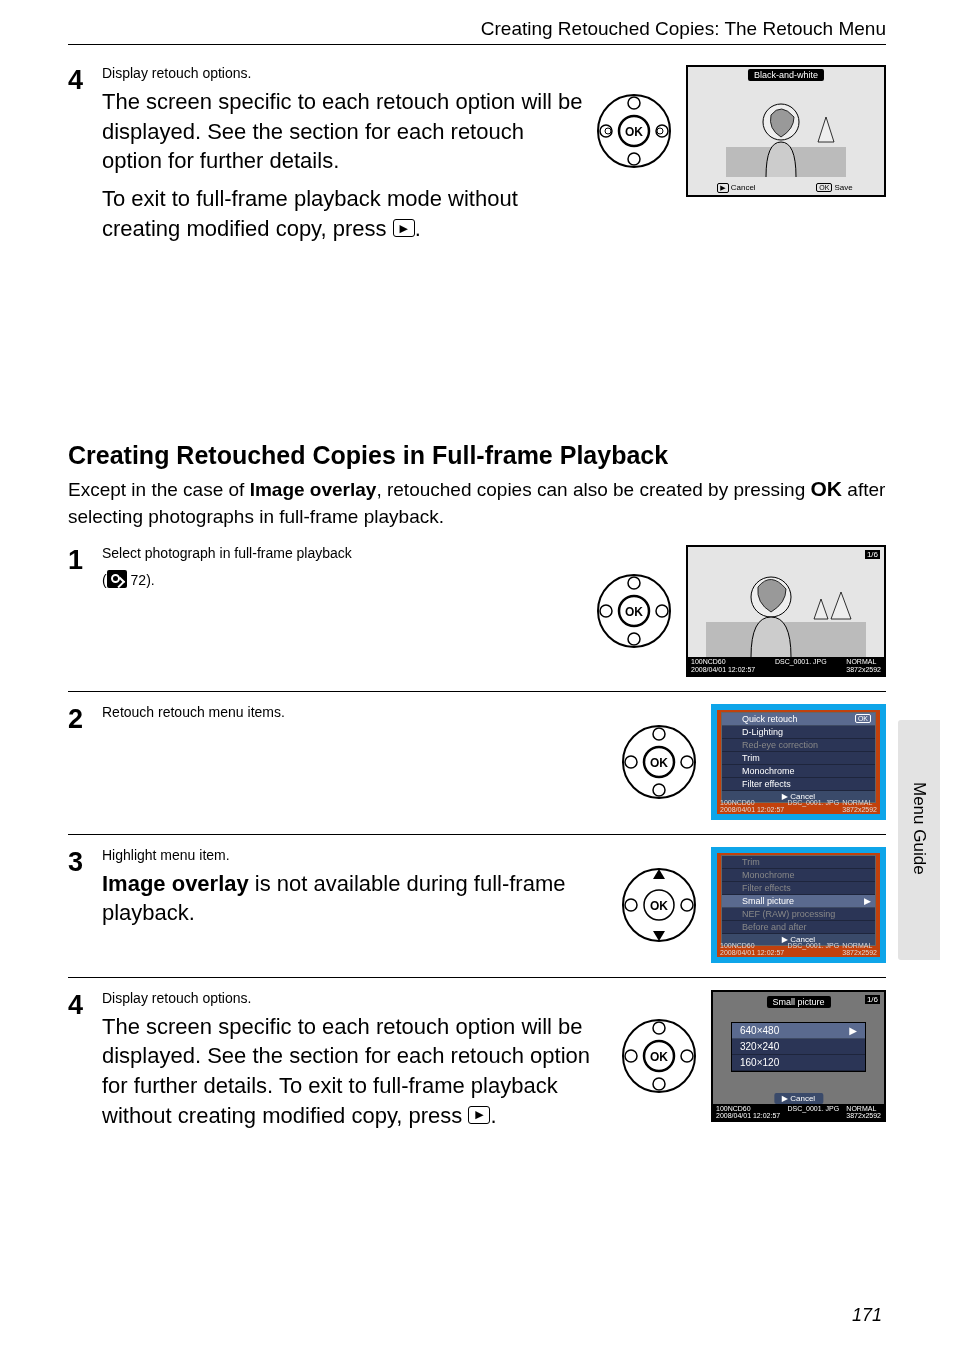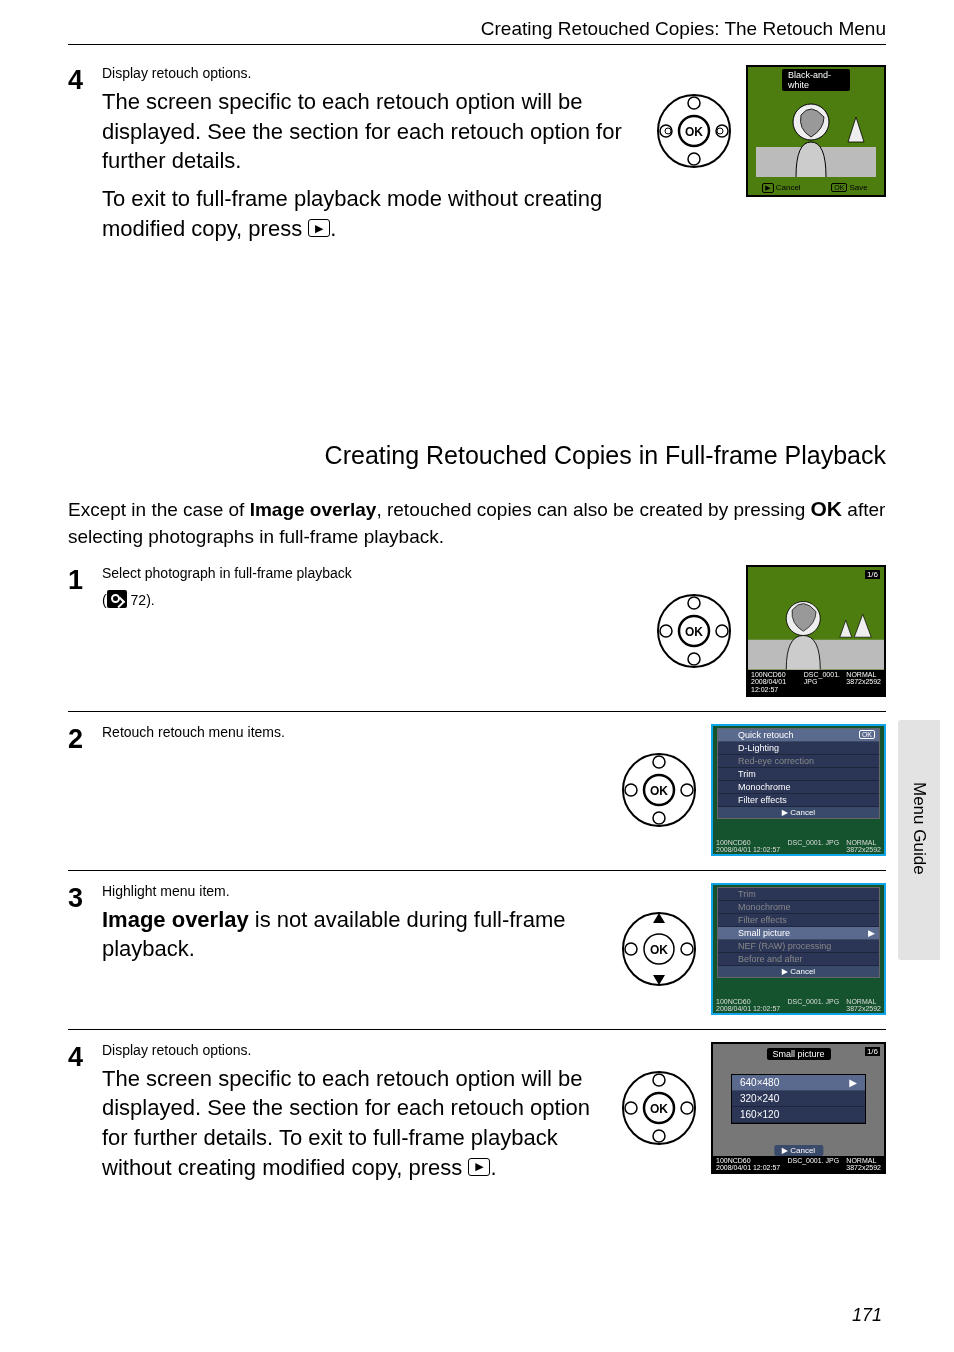--- a/index.html
+++ b/index.html
@@ -66,22 +66,22 @@
   .figcol {
     flex-shrink: 0;
     display: flex;
     gap: 12px;
     align-items: center;
   }
   .dpad {
     width: 80px; height: 80px; flex-shrink:0;
   }
   .screen {
-    width: 140px; height: 132px;
-    background: #4d7c0f;
+    width: 200px; height: 132px;
+    background: #e5e5e5;
     border: 2px solid #000;
     position: relative;
     font-size: 10px;
     color:#fff;
   }
   .screen .toplabel {
     position:absolute; top:2px; left:50%; transform:translateX(-50%);
     background:#000;color:#fff;padding:1px 6px;font-size:9px;border-radius:2px;
   }
   .screen .btm {
@@ -91,37 +91,36 @@
   .screen .oksave{border:1px solid #000;border-radius:2px;padding:0 2px;font-size:7px;display:inline-block;}
   .screen .portrait {
     position:absolute;left:0;right:0;top:14px;bottom:18px;
     display:flex;align-items:flex-end;justify-content:center;overflow:hidden;
   }
   .screen .info {
     position:absolute;bottom:0;left:0;right:0;background:#000;color:#fff;font-size:7px;padding:1px 3px;line-height:1.1;display:flex;justify-content:space-between;
   }
   .screen .info.two { flex-direction:row; }
   .menu-screen {
-    width:175px;height:132px;border:2px solid #0ea5e9;background:#14532d;position:relative;font-size:9px;color:#fff;
+    width:175px;height:116px;border:6px solid #0ea5e9;background:#c2410c;position:relative;font-size:9px;color:#fff;
   }
   .menu-screen .tpanel{position:absolute;top:2px;left:4px;right:4px;border:1px solid #666;background:#2b3556;}
   .menu-screen .mrow{display:flex;align-items:center;padding:1px 4px;font-size:9px;border-bottom:1px solid rgba(0,0,0,.3);}
   .menu-screen .mrow.hl{background:#5a6a8f;}
   .menu-screen .mrow.dim{color:#888;}
   .menu-screen .mrow .ic{width:12px;height:10px;margin-right:4px;display:inline-block;}
   .menu-screen .mrow .ok{margin-left:auto;border:1px solid #fff;border-radius:2px;font-size:7px;padding:0 2px;}
   .menu-screen .cancelbar{text-align:center;font-size:8px;padding:1px 0;background:#3a4a6a;}
   .menu-screen .binfo{position:absolute;bottom:0;left:0;right:0;font-size:7px;padding:1px 3px;display:flex;justify-content:space-between;color:#ddd;}
   .counter{position:absolute;top:3px;right:4px;background:#000;color:#fff;font-size:8px;padding:0 2px;}
   .section-title {
-    font-weight: normal;
+    font-weight: bold;
     font-size: 25px;
     margin-top: 190px;
-    margin-bottom: 24px;
-    text-align: right;
+    margin-bottom: 4px;
   }
   .section-para {
     font-size: 19px;
     line-height: 1.4;
     margin-bottom: 14px;
   }
   .okbig { font-weight:bold; font-size:21px; }
   .sep { border:0;border-top:1px solid #000;margin:6px 0 12px 0; }
   .pagenum {
     position:absolute; bottom:26px; right:72px;

